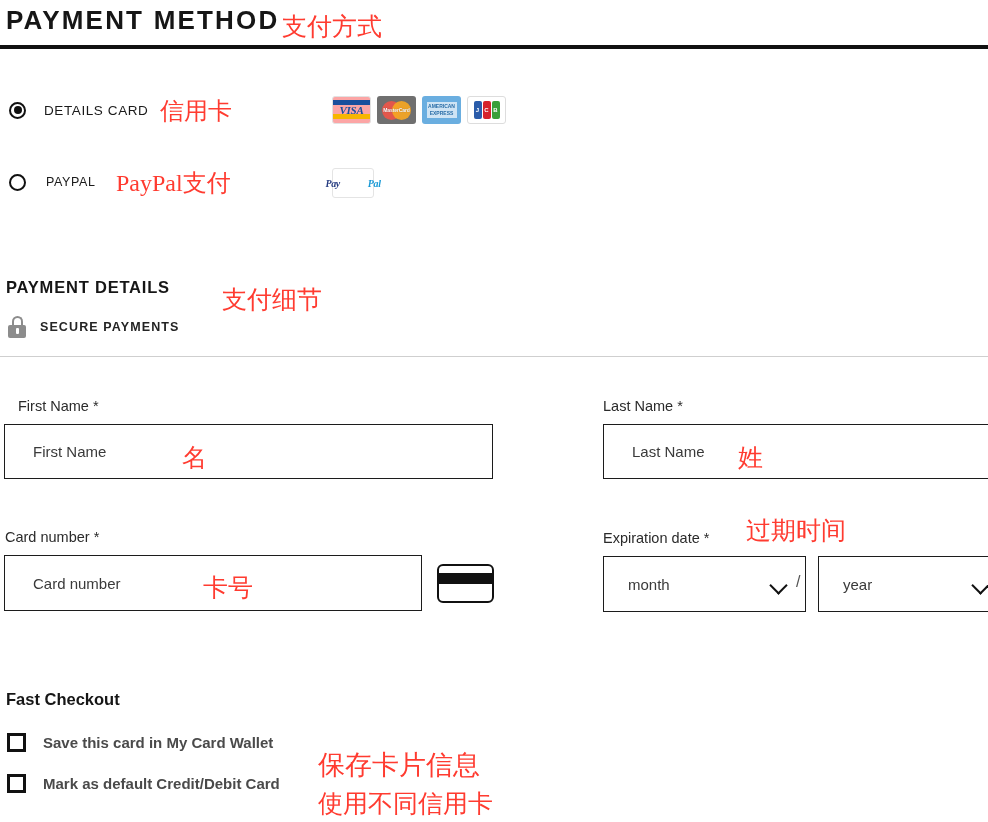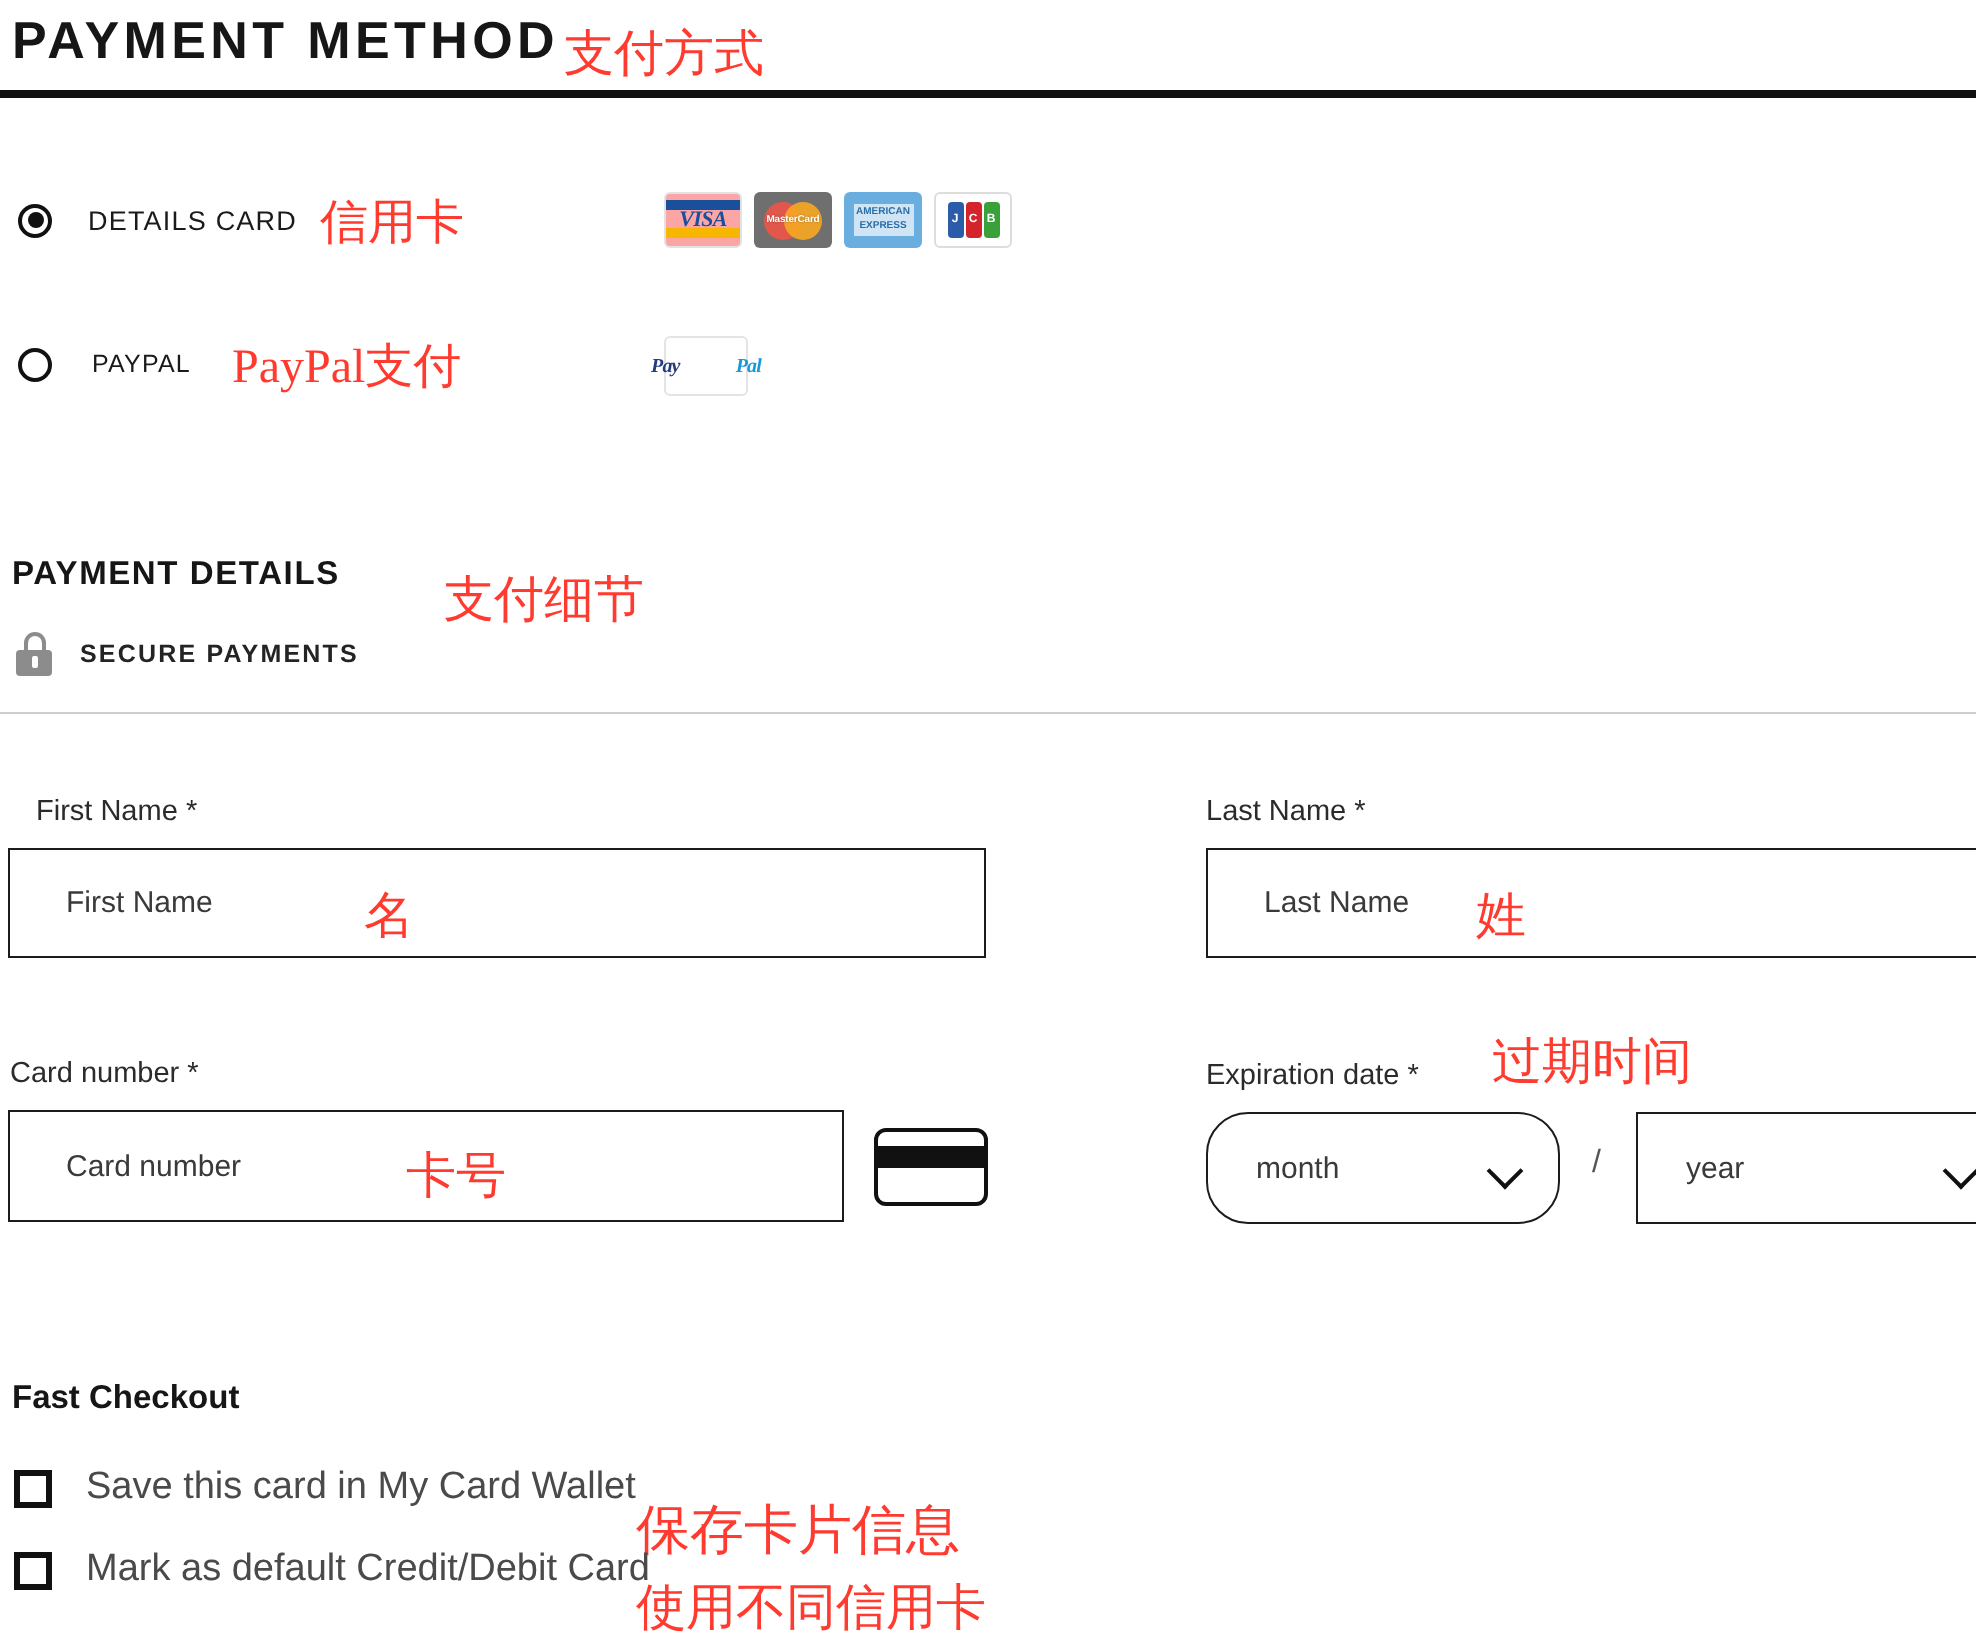--- a/index.html
+++ b/index.html
@@ -334,23 +334,24 @@
     width: 19px;
     height: 19px;
     box-sizing: border-box;
     border: 3px solid #111;
     background: #fff;
     margin-left: 7px;
     flex: 0 0 auto;
   }
   .check-label {
     margin-left: 17px;
-    font-size: 19px;
+    font-size: 15px;
     color: #4a4a4a;
     white-space: nowrap;
+    font-weight: bold;
   }
 </style>
 </head>
 <body>
 
 <div class="page-title">PAYMENT METHOD</div>
 <div class="anno" style="left:282px; top:10px; font-size:25px;">支付方式</div>
 <div class="rule-thick"></div>
 
 <div class="radio-row r1">
@@ -439,21 +440,21 @@
 <div class="card-icon">
   <span class="stripe"></span>
 </div>
 
 <div class="field-label" style="left:603px; top:530px;">
   <span>Expiration date</span>
   <span class="req">*</span>
 </div>
 <div class="anno" style="left:746px; top:514px; font-size:25px;">过期时间</div>
 
-<div class="selectbox" style="left:603px; top:556px; width:177px; height:56px;border-radius:21px;">
+<div class="selectbox" style="left:603px; top:556px; width:203px; height:56px;">
   <span class="sv">month</span>
   <span class="chev"></span>
 </div>
 <div class="slash">/</div>
 <div class="selectbox" style="left:818px; top:556px; width:190px; height:56px;">
   <span class="sv">year</span>
   <span class="chev"></span>
 </div>
 
 <div class="fc-title">Fast Checkout</div>

